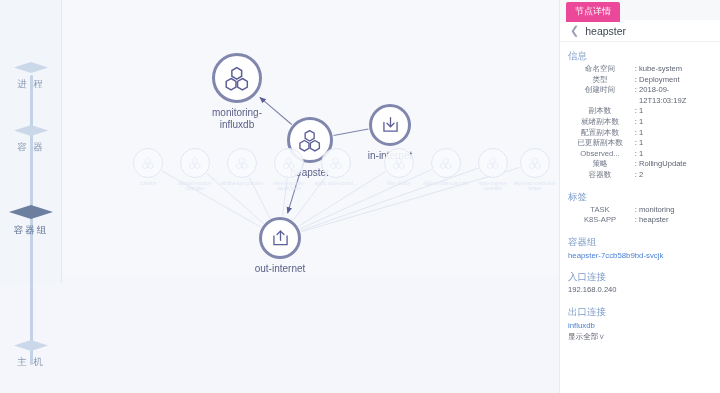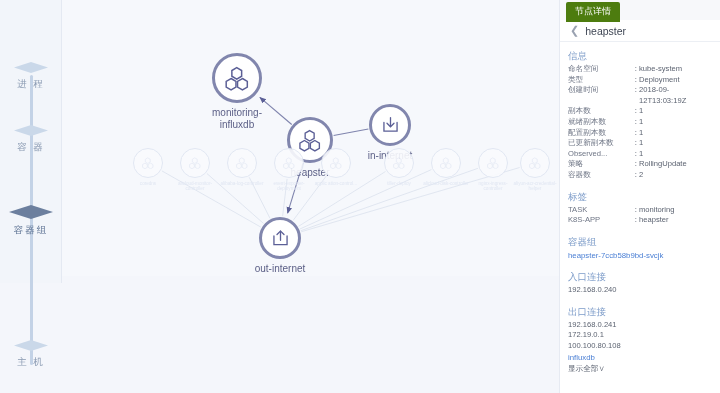--- a/index.html
+++ b/index.html
@@ -63,39 +63,39 @@
 
   
   #right-panel{
     position:absolute; right:0; top:0; width:161px; height:393px;
     background:#ffffff;
     border-left:1px solid #e6eaf2;
   }
   #tabstrip{ height:20px; background:#f7f8fa; position:relative; }
   #tab-node-detail{
     position:absolute; left:6px; top:2px;
-    background:#4d7c0f; color:#fff; font-size:9px;
+    background:#ec4899; color:#fff; font-size:9px;
     padding:3px 9px 4px; border-radius:2px 2px 0 0; cursor:pointer;
   }
   #panel-head{
     height:22px; display:flex; align-items:center; gap:6px;
     padding:0 10px; border-bottom:1px solid #eceff4;
   }
   #back-chevron{ font-size:11px; color:#9aa2b1; cursor:pointer; line-height:1; }
   #panel-title{ font-size:10.5px; color:#3f4654; }
 
   #panel-body{
     padding:7px 10px 20px 8px; height:350px; overflow:hidden;
   }
   .sec-title{
     color:#7d9cc9; font-size:9.5px; margin:0 0 2px 0; line-height:13px;
   }
   .sec{ margin-bottom:9px; }
   .kv{ display:flex; font-size:7.6px; line-height:10.6px; color:#5d6472; }
-  .kv .k{ width:64px; text-align:left; flex:none; color:#6e7embed; }
+  .kv .k{ width:64px; text-align:center; flex:none; color:#6e7embed; }
   .kv .k{ color:#6e7585; }
   .kv .sep{ width:7px; flex:none; text-align:center; }
   .kv .v{ flex:1; color:#5d6472; }
   .plain{ font-size:7.6px; line-height:10.8px; color:#5d6472; }
   .lnk{ font-size:7.8px; line-height:11px; color:#4a7fd4; cursor:pointer; }
   .more{ font-size:7.6px; line-height:11px; color:#5d6472; cursor:pointer; }
 </style>
 </head>
 <body>
 
@@ -399,25 +399,20 @@
 
     <div class="sec">
       <div class="sec-title">入口连接</div>
       <div id="ingress-items">
           <div class="plain">192.168.0.240</div>
         </div>
     </div>
 
     <div class="sec">
       <div class="sec-title">出口连接</div>
-      <div id="egress-items">
-          <div class="plain">192.168.0.241</div>
-          <div class="plain">172.19.0.1</div>
-          <div class="plain">100.100.80.108</div>
-        </div>
       <div id="egress-links">
           <div class="lnk">influxdb</div>
         </div>
       <div class="more">显示全部∨</div>
     </div>
 
   </div>
 </div>
 
 </body></html>

